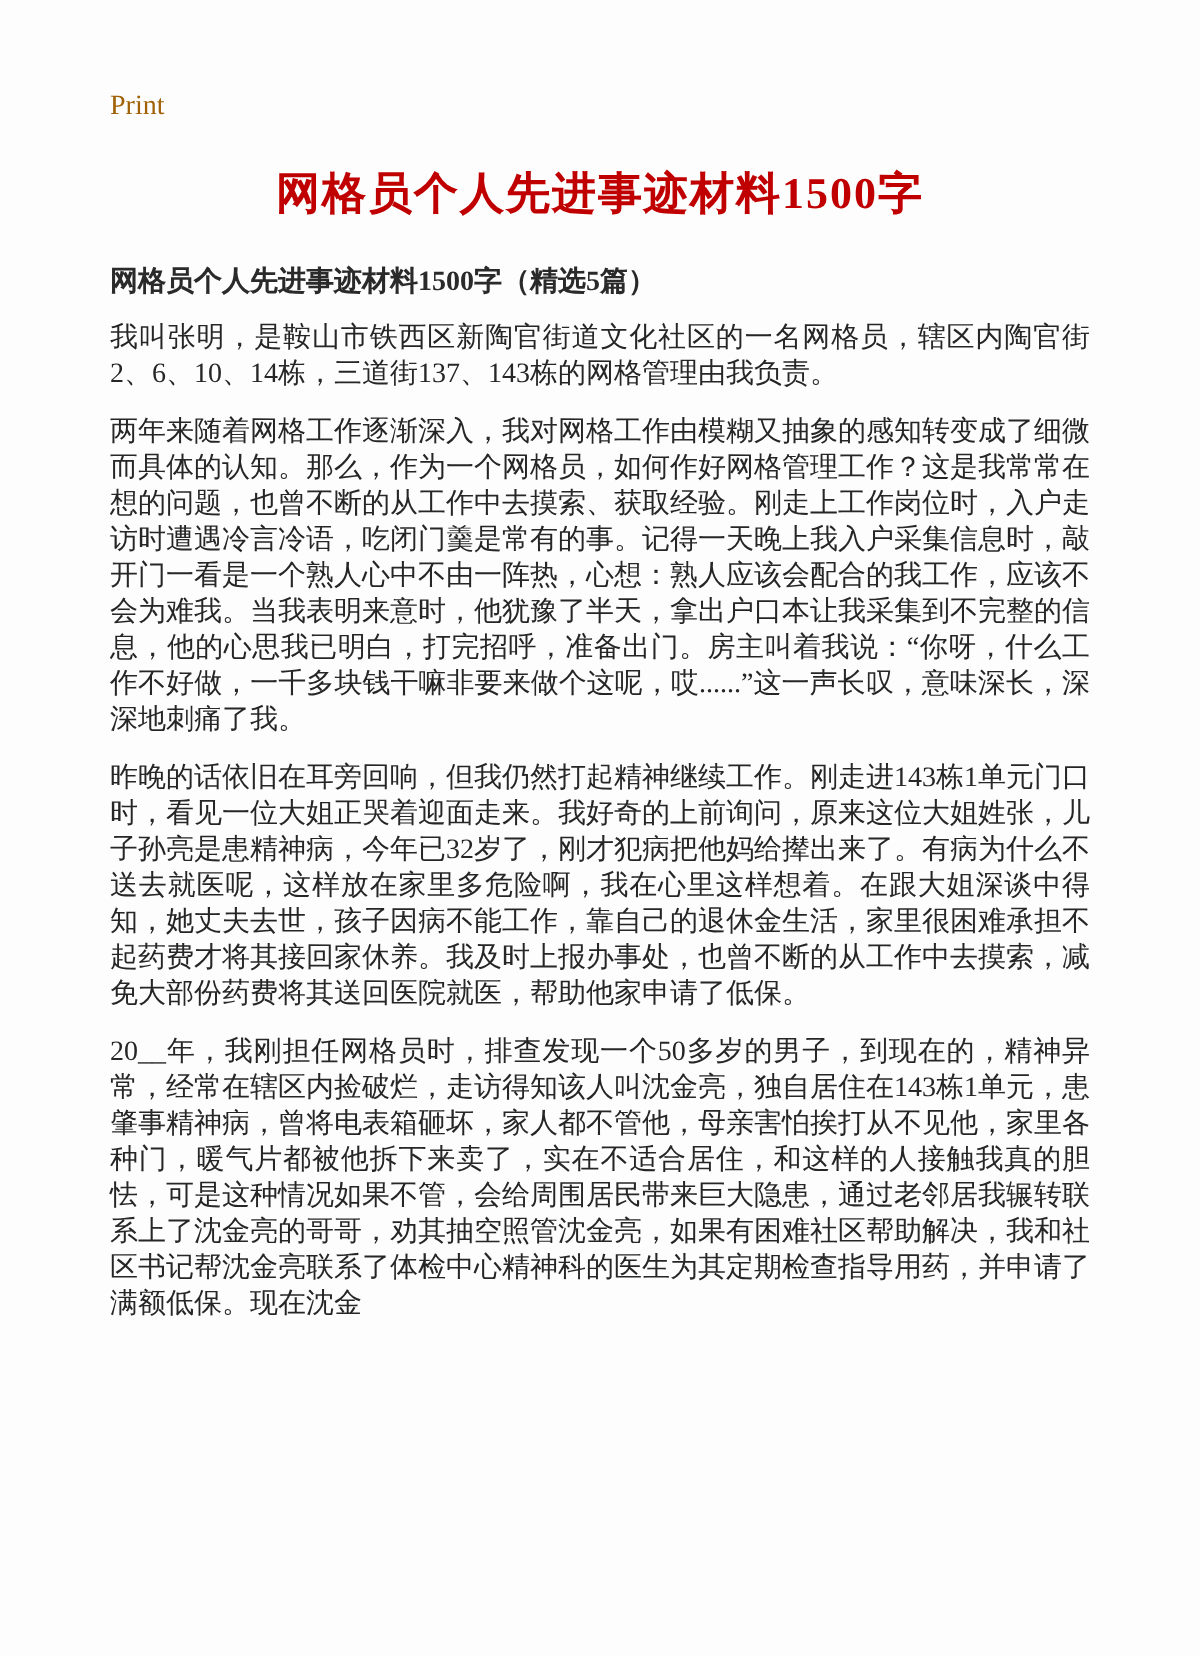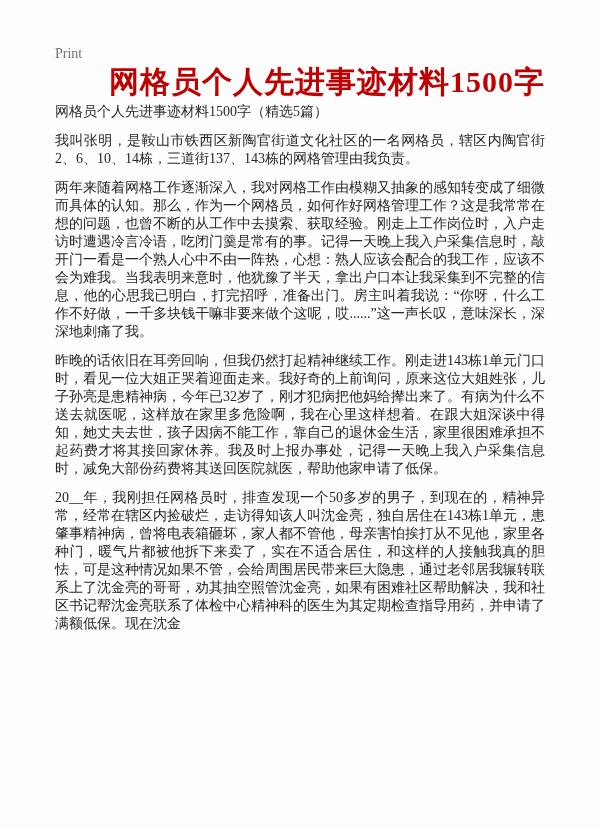--- a/index.html
+++ b/index.html
@@ -10,34 +10,37 @@
   }
   body { height: 828px; overflow: hidden; }
   .page {
     width: 600px;
     height: 828px;
     padding: 44px 55px 0 55px;
     color: #1f1f1f;
   }
   .print-link {
     font-size: 14px;
-    color: #737373;
+    color: #a16207;
     display: inline-block;
     cursor: pointer;
   }
   .doc-title {
-    text-align: right;
-    font-size: 30px;
+    margin-top: 20px;
+    text-align: center;
+    font-size: 22px;
     font-weight: bold;
     letter-spacing: 1px;
     color: #c00000; 
   }
   .doc-subtitle {
+    margin-top: 20px;
     font-size: 14px;
     color: #2a2a2a;
+    font-weight: bold;
   }
   .section-heading {
     margin-top: 16px;
     font-size: 15px;
     font-weight: bold;
     color: #1a1a1a;
   }
   .body-text { margin-top: 0; }
   .body-text p {
     margin-top: 11px;
@@ -57,17 +60,17 @@
   <span class="print-link">Print</span>
 
   <h1 class="doc-title" style="color: rgb(192, 0, 0);">网格员个人先进事迹材料1500字</h1>
 
   <div class="doc-subtitle">网格员个人先进事迹材料1500字（精选5篇）</div>
 
 
   <div class="body-text">
     <p>我叫张明，是鞍山市铁西区新陶官街道文化社区的一名网格员，辖区内陶官街2、6、10、14栋，三道街137、143栋的网格管理由我负责。</p>
     <p>两年来随着网格工作逐渐深入，我对网格工作由模糊又抽象的感知转变成了细微而具体的认知。那么，作为一个网格员，如何作好网格管理工作？这是我常常在想的问题，也曾不断的从工作中去摸索、获取经验。刚走上工作岗位时，入户走访时遭遇冷言冷语，吃闭门羹是常有的事。记得一天晚上我入户采集信息时，敲开门一看是一个熟人心中不由一阵热，心想：熟人应该会配合的我工作，应该不会为难我。当我表明来意时，他犹豫了半天，拿出户口本让我采集到不完整的信息，他的心思我已明白，打完招呼，准备出门。房主叫着我说：“你呀，什么工作不好做，一千多块钱干嘛非要来做个这呢，哎......”这一声长叹，意味深长，深深地刺痛了我。</p>
-    <p>昨晚的话依旧在耳旁回响，但我仍然打起精神继续工作。刚走进143栋1单元门口时，看见一位大姐正哭着迎面走来。我好奇的上前询问，原来这位大姐姓张，儿子孙亮是患精神病，今年已32岁了，刚才犯病把他妈给撵出来了。有病为什么不送去就医呢，这样放在家里多危险啊，我在心里这样想着。在跟大姐深谈中得知，她丈夫去世，孩子因病不能工作，靠自己的退休金生活，家里很困难承担不起药费才将其接回家休养。我及时上报办事处，记得一天晚上我入户采集信息时，减免大部份药费将其送回医院就医，帮助他家申请了低保。</p>
+    <p>昨晚的话依旧在耳旁回响，但我仍然打起精神继续工作。刚走进143栋1单元门口时，看见一位大姐正哭着迎面走来。我好奇的上前询问，原来这位大姐姓张，儿子孙亮是患精神病，今年已32岁了，刚才犯病把他妈给撵出来了。有病为什么不送去就医呢，这样放在家里多危险啊，我在心里这样想着。在跟大姐深谈中得知，她丈夫去世，孩子因病不能工作，靠自己的退休金生活，家里很困难承担不起药费才将其接回家休养。我及时上报办事处，也曾不断的从工作中去摸索，减免大部份药费将其送回医院就医，帮助他家申请了低保。</p>
     <p>20__年，我刚担任网格员时，排查发现一个50多岁的男子，到现在的，精神异常，经常在辖区内捡破烂，走访得知该人叫沈金亮，独自居住在143栋1单元，患肇事精神病，曾将电表箱砸坏，家人都不管他，母亲害怕挨打从不见他，家里各种门，暖气片都被他拆下来卖了，实在不适合居住，和这样的人接触我真的胆怯，可是这种情况如果不管，会给周围居民带来巨大隐患，通过老邻居我辗转联系上了沈金亮的哥哥，劝其抽空照管沈金亮，如果有困难社区帮助解决，我和社区书记帮沈金亮联系了体检中心精神科的医生为其定期检查指导用药，并申请了满额低保。现在沈金</p>
   </div>
 
 </div>
 
 </body></html>

